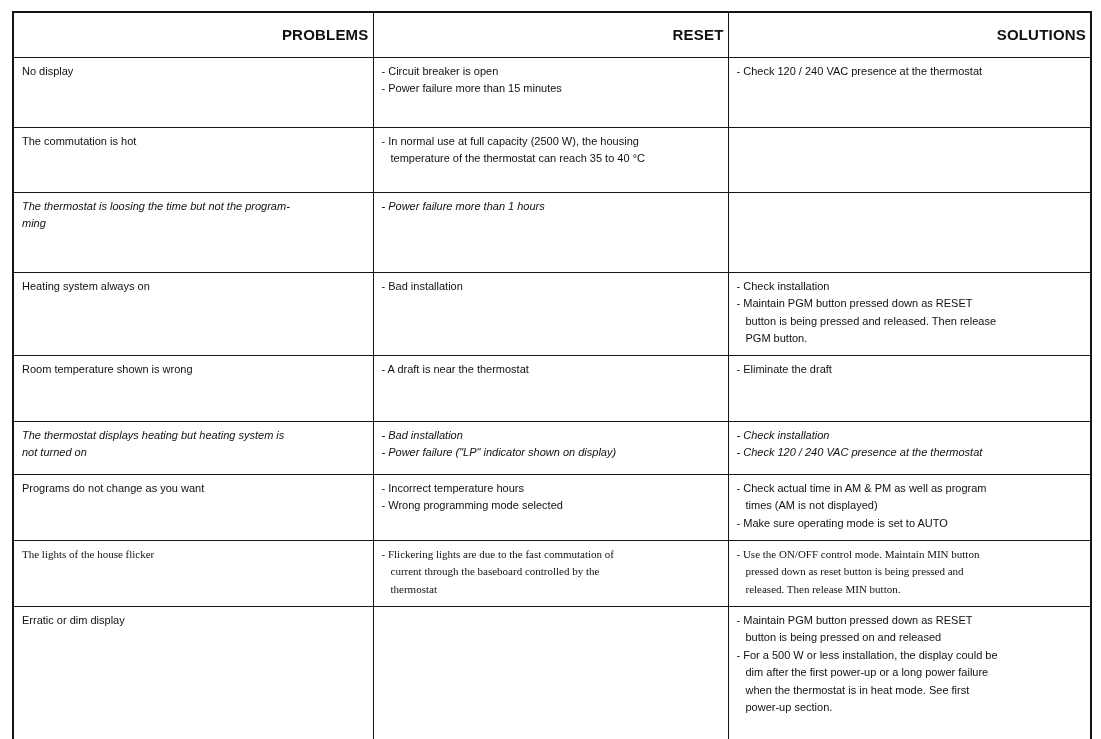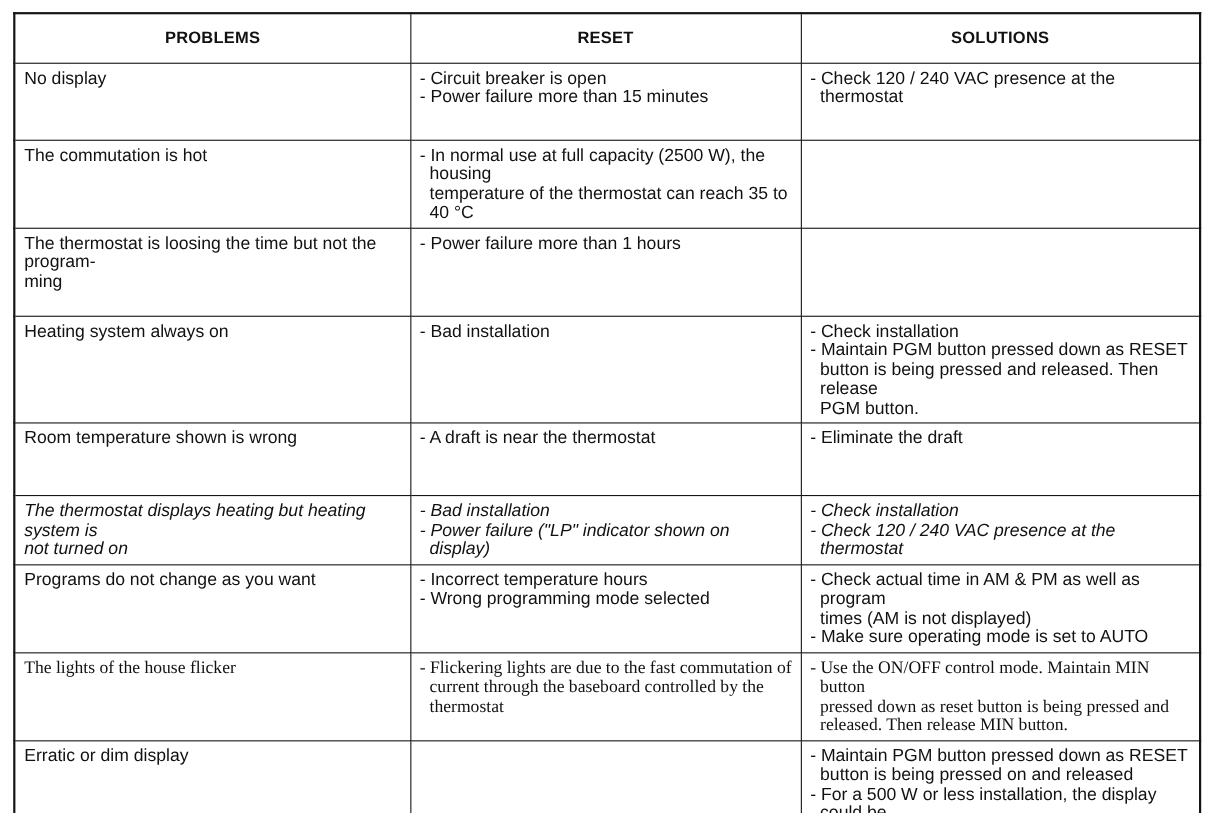--- a/index.html
+++ b/index.html
@@ -31,28 +31,28 @@
     border-collapse: collapse;
     table-layout: fixed;
     border: 2px solid #141414;
     background: #ffffff;
   }
   .troubleshooting-table th,
   .troubleshooting-table td {
     border: 1px solid #141414;
     vertical-align: top;
     padding: 5px 6px 4px 8px;
-    font-size: 16px;
+    font-size: 11px;
     line-height: 17.5px;
     white-space: pre-line;
     overflow: hidden;
   }
   .troubleshooting-table thead th {
     vertical-align: middle;
-    text-align: center;
+    text-align: right;
     font-weight: bold;
     font-size: 15px;
     letter-spacing: 0.2px;
     white-space: normal;
     padding: 4px;
   }
   .bullet-item {
     margin: 0;
     padding-left: 9px;
     text-indent: -9px;
@@ -83,21 +83,21 @@
           <td><div class="problem-text">No display</div></td>
           <td><div class="bullet-item">- Circuit breaker is open</div><div class="bullet-item">- Power failure more than 15 minutes</div></td>
           <td><div class="bullet-item">- Check 120 / 240 VAC presence at the thermostat</div></td>
         </tr>
         <tr style="height: 65px;">
           <td><div class="problem-text">The commutation is hot</div></td>
           <td><div class="bullet-item">- In normal use at full capacity (2500 W), the housing
 temperature of the thermostat can reach 35 to 40 °C</div></td>
           <td></td>
         </tr>
-        <tr style="height: 80px;">
+        <tr style="height: 80px; font-style: italic;">
           <td><div class="problem-text">The thermostat is loosing the time but not the program-
 ming</div></td>
           <td><div class="bullet-item">- Power failure more than 1 hours</div></td>
           <td></td>
         </tr>
         <tr style="height: 83px;">
           <td><div class="problem-text">Heating system always on</div></td>
           <td><div class="bullet-item">- Bad installation</div></td>
           <td><div class="bullet-item">- Check installation</div><div class="bullet-item">- Maintain PGM button pressed down as RESET
 button is being pressed and released. Then release

